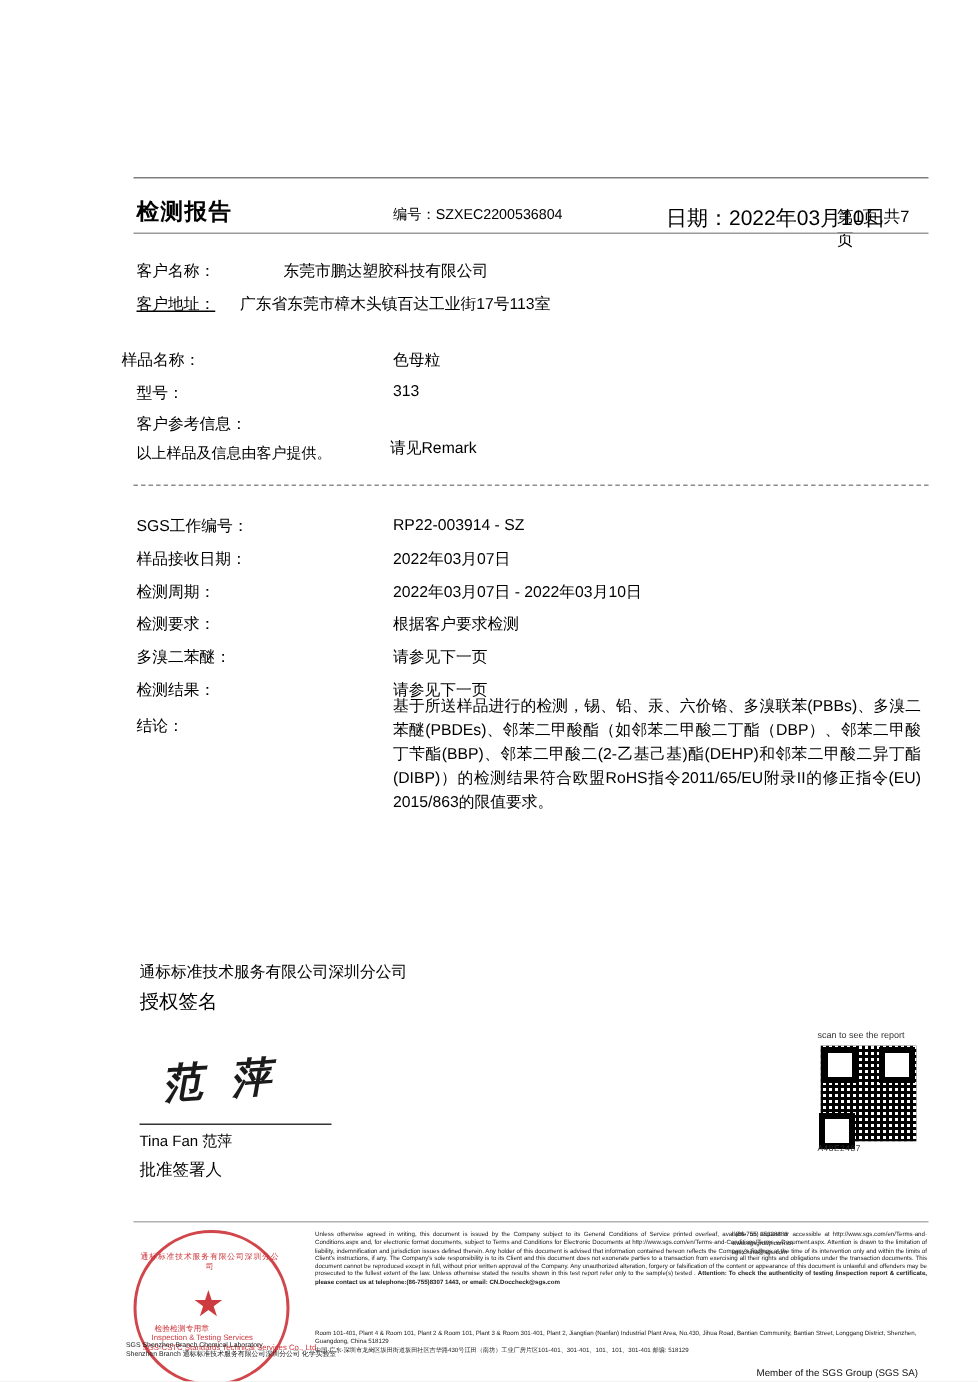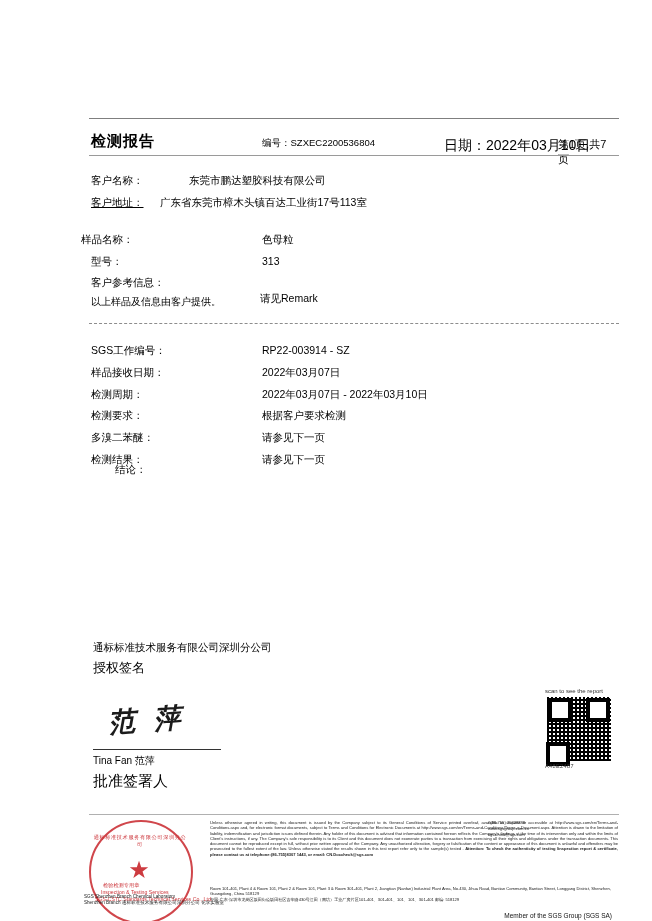--- a/index.html
+++ b/index.html
@@ -186,21 +186,21 @@
     position: absolute;
     left: 53px;
     top: 740px;
     font-size: 10px;
     color: #000;
   }
   .sig-role {
     position: absolute;
     left: 53px;
     top: 758px;
-    font-size: 15px;
+    font-size: 11px;
     color: #000;
   }
 
   
   .qr-cap {
     position: absolute;
     left: 505px;
     top: 674px;
     font-size: 6px;
     color: #333;
@@ -388,21 +388,22 @@
     <div class="field-value" style="left:222px; top:352px;">2022年03月07日</div>
     <div class="field-label" style="left:51px; top:374px;">检测周期：</div>
     <div class="field-value" style="left:222px; top:374px;">2022年03月07日 - 2022年03月10日</div>
     <div class="field-label" style="left:51px; top:395px;">检测要求：</div>
     <div class="field-value" style="left:222px; top:395px;">根据客户要求检测</div>
     <div class="field-label" style="left:51px; top:417px;">多溴二苯醚：</div>
     <div class="field-value" style="left:222px; top:417px;">请参见下一页</div>
     <div class="field-label" style="left:51px; top:439px;">检测结果：</div>
     <div class="field-value" style="left:222px; top:439px;">请参见下一页</div>
 
-    <div class="field-label" style="left:51px; top:449px;margin-left:24px;">结论：</div>
+    <div class="field-label" style="left:51px; top:463px;">结论：</div>
+    <div class="concl">基于所送样品进行的检测，锡、铅、汞、六价铬、多溴联苯(PBBs)、多溴二苯醚(PBDEs)、邻苯二甲酸酯（如邻苯二甲酸二丁酯（DBP）、邻苯二甲酸丁苄酯(BBP)、邻苯二甲酸二(2-乙基己基)酯(DEHP)和邻苯二甲酸二异丁酯(DIBP)）的检测结果符合欧盟RoHS指令2011/65/EU附录II的修正指令(EU) 2015/863的限值要求。</div>
 
     <div class="sig-company">通标标准技术服务有限公司深圳分公司</div>
     <div class="sig-auth">授权签名</div>
     <div class="sig-script">范 萍</div>
     <div class="sig-line"></div>
     <div class="sig-name">Tina Fan 范萍</div>
     <div class="sig-role">批准签署人</div>
 
     <div class="qr-cap">scan to see the report</div>
     <div class="qr"></div>

